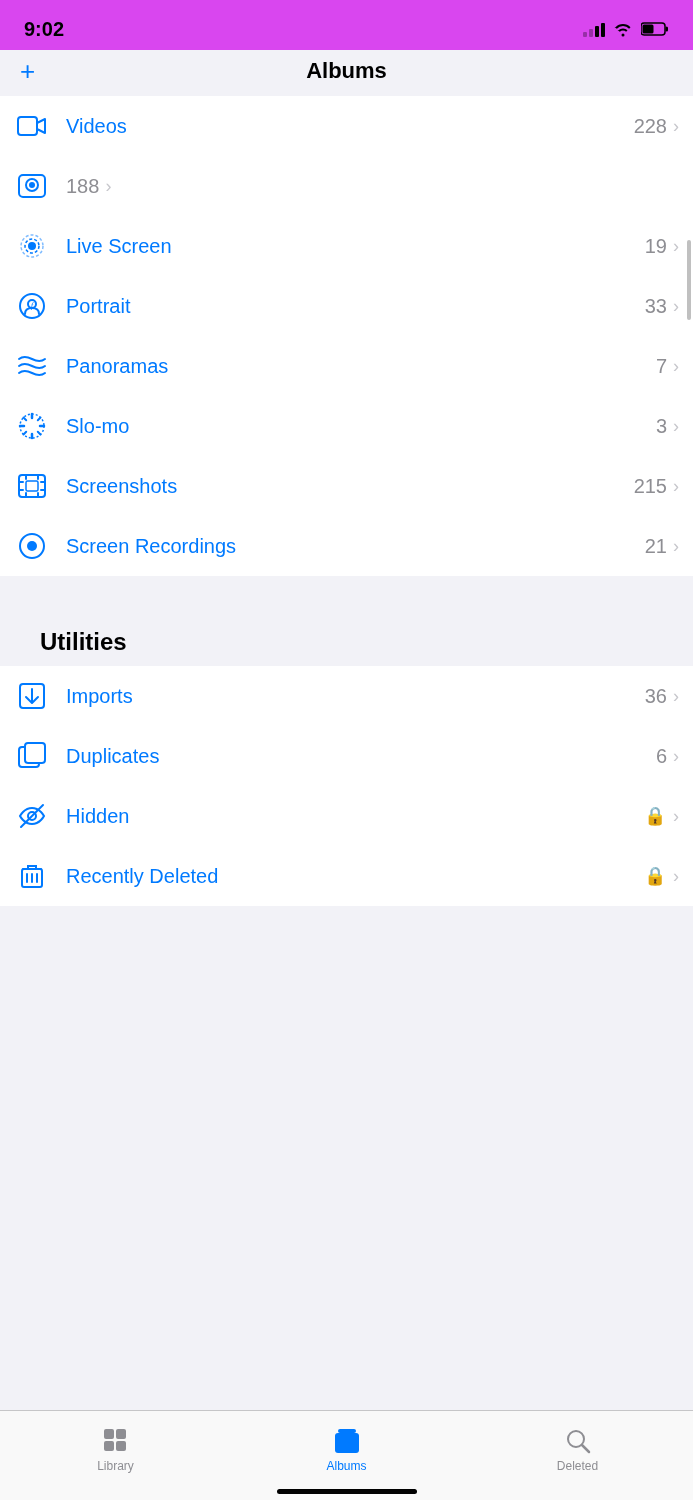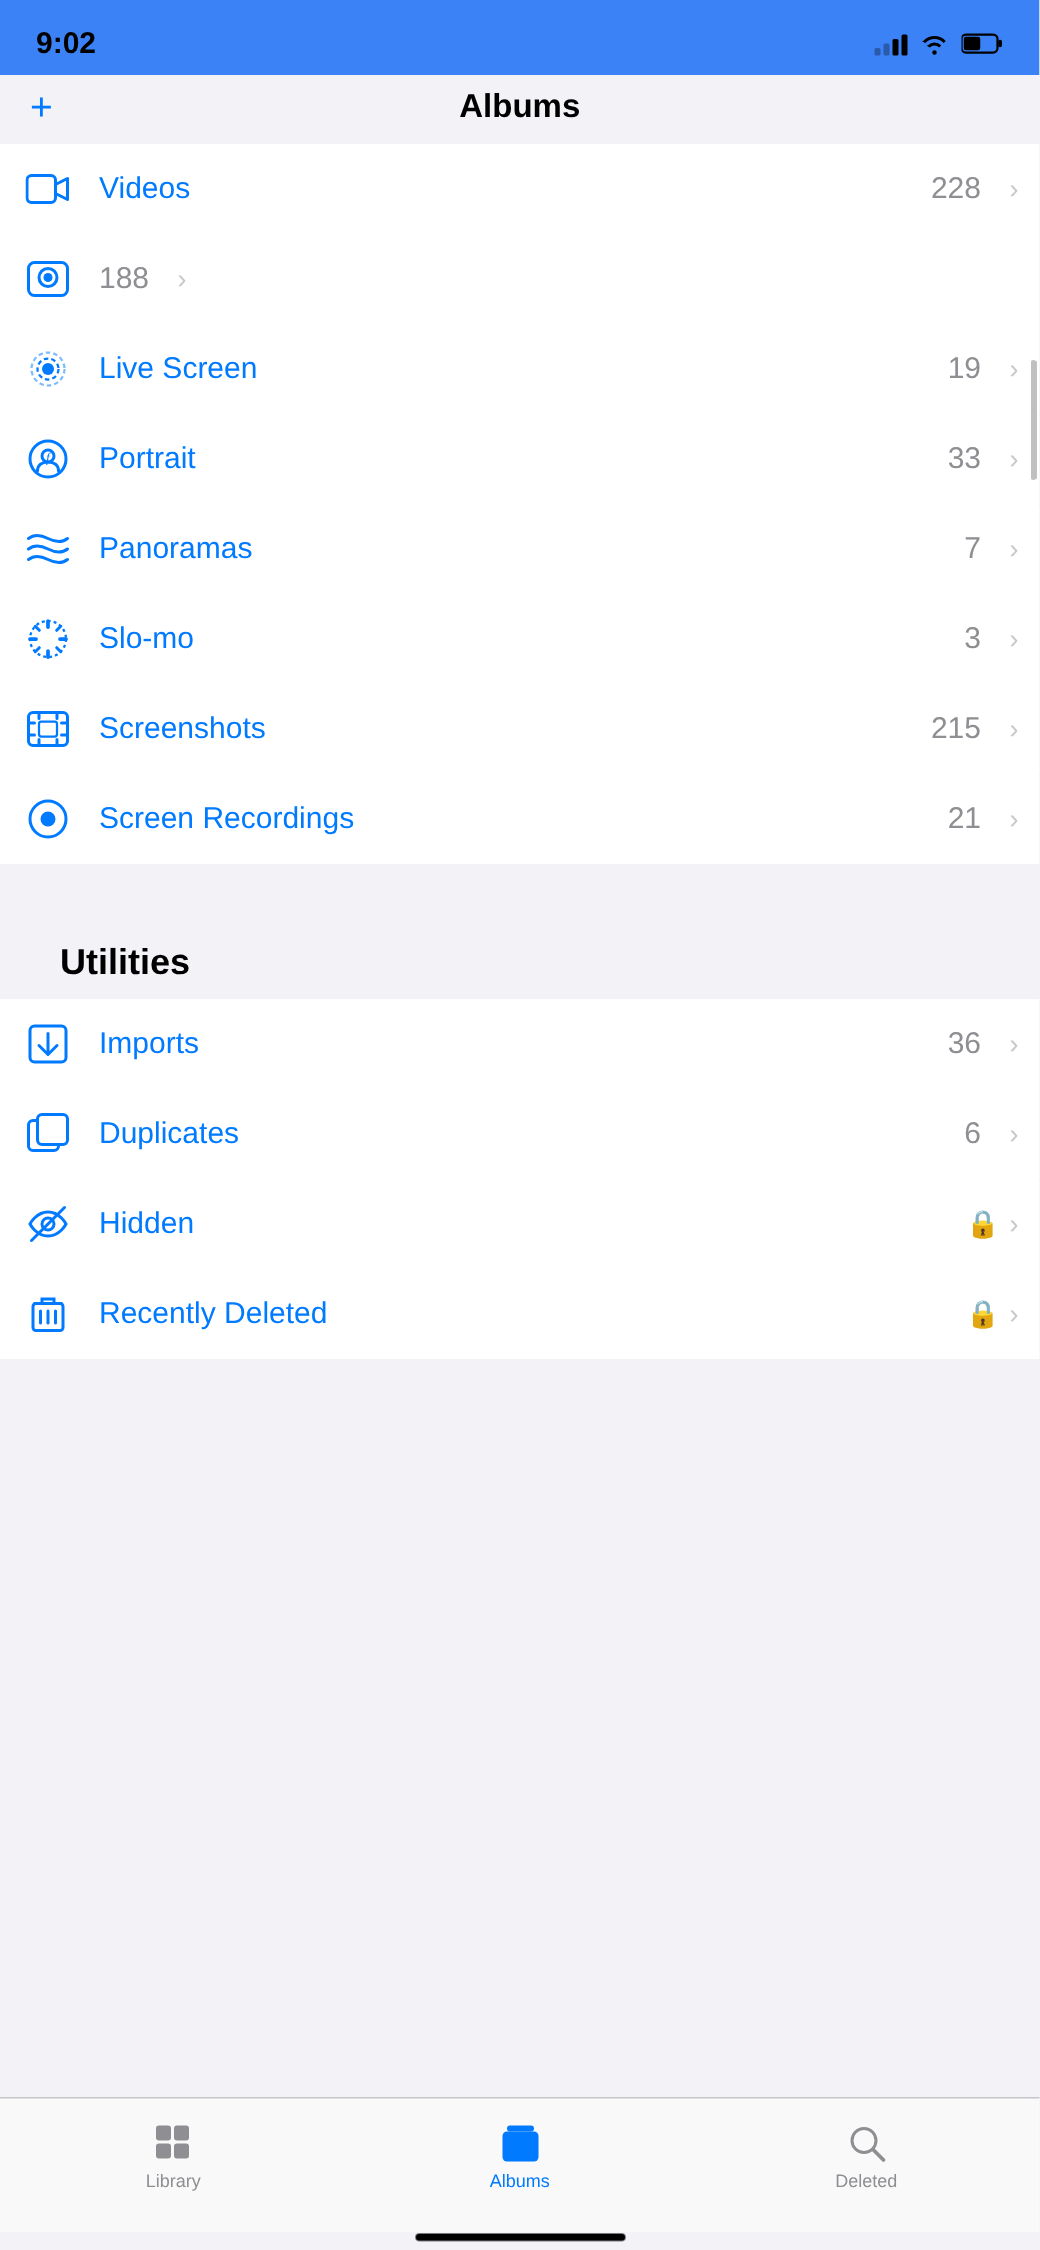--- a/index.html
+++ b/index.html
@@ -11,21 +11,21 @@
       font-family: -apple-system, 'SF Pro Display', 'Helvetica Neue', Arial, sans-serif;
       overflow-x: hidden;
     }
 
     
     .status-bar {
       display: flex;
       justify-content: space-between;
       align-items: center;
       padding: 14px 24px 6px 24px;
-      background: #3b82f6;
+      background: #d946ef;
       height: 50px;
     }
     .status-time {
       font-size: 20px;
       font-weight: 600;
       color: #000;
     }
     .status-icons {
       display: flex;
       align-items: center;
@@ -109,21 +109,21 @@
     }
     .item-label {
       flex: 1;
       font-size: 20px;
       color: #007aff;
       font-weight: 400;
     }
     .item-count {
       font-size: 20px;
       color: #8e8e93;
-      margin-right: 19px;
+      margin-right: 6px;
     }
     .item-lock {
       color: #8e8e93;
       margin-right: 6px;
       font-size: 18px;
     }
     .item-chevron {
       color: #c7c7cc;
       font-size: 18px;
       font-weight: 500;
@@ -141,21 +141,21 @@
     }
     .utilities-title {
       font-size: 24px;
       font-weight: 700;
       color: #000;
     }
 
     
     .tab-bar {
       position: fixed;
-      bottom: 12px;
+      bottom: 0;
       left: 0;
       width: 693px;
       background: rgba(249,249,249,0.94);
       border-top: 0.5px solid #c6c6c8;
       display: flex;
       align-items: stretch;
       height: 90px;
       padding-bottom: 20px;
     }
     .tab-item {

